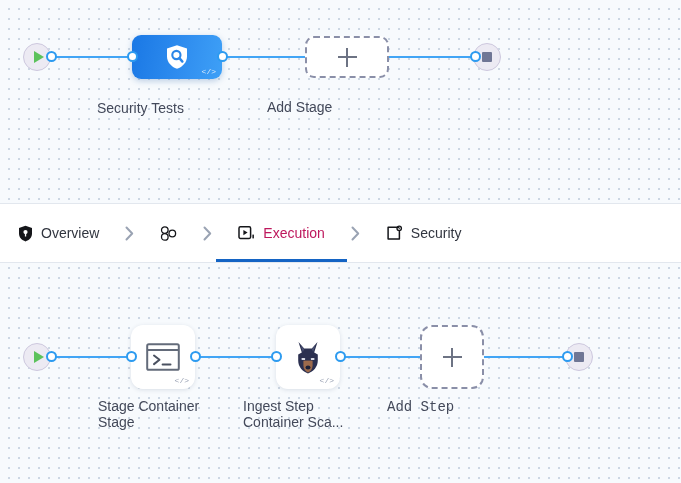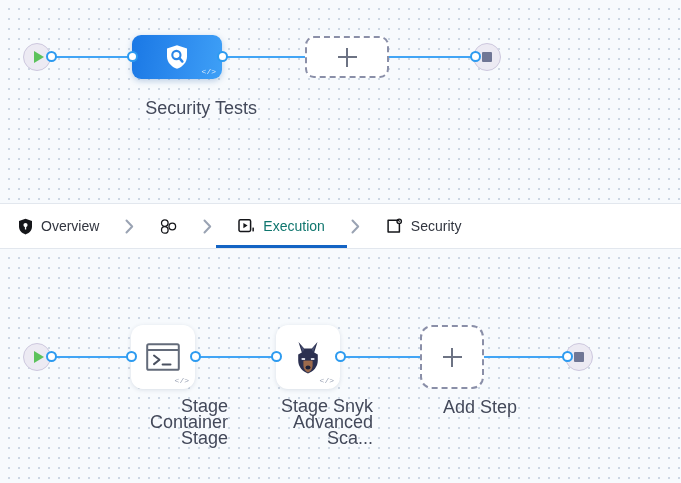--- a/index.html
+++ b/index.html
@@ -143,35 +143,35 @@
     bottom: 4px;
     font-size: 8px;
     color: #9aa2b4;
     font-family: "Liberation Mono", monospace;
     line-height: 1;
   }
 
   
   .caption {
     position: absolute;
-    text-align: right;
-    font-size: 18px;
+    text-align: left;
+    font-size: 14px;
     line-height: 16px;
     color: #43495a;
     z-index: 2;
     pointer-events: none;
   }
 
   
   #tabbar {
     position: absolute;
     left: 0;
     top: 203px;
     width: 681px;
-    height: 46px;
+    height: 60px;
     background: #ffffff;
     border-top: 1px solid #e2e7ee;
     border-bottom: 1px solid #e2e7ee;
     display: flex;
     align-items: stretch;
     padding-left: 14px;
     z-index: 10;
   }
   .tab {
     display: flex;
@@ -179,21 +179,21 @@
     gap: 8px;
     padding: 0 4px;
     position: relative;
     cursor: pointer;
   }
   .tab-label {
     font-size: 14px;
     color: #31353f;
     white-space: nowrap;
   }
-  .tab.active .tab-label { color: #0f766e; }
+  .tab.active .tab-label { color: #be185d; }
   .tab.active::after {
     content: "";
     position: absolute;
     left: -18px; right: -18px;
     bottom: 0;
     height: 3px;
     background: #1464c4;
   }
   .tab-icon { display: flex; align-items: center; }
   .chev {
@@ -227,20 +227,21 @@
       </svg>
       <span class="code-badge">&lt;/&gt;</span>
     </div>
     <div class="port" style="left:127px; top:51px;"></div>
     <div class="port" style="left:217px; top:51px;"></div>
     <div class="caption" style="left:97px; top:100px; width:160px;">Security Tests</div>
 
     <div class="add-node stage-size" style="left:305px; top:36px;">
       <div class="plus"></div>
     </div>
+    <div class="caption" style="left:267px; top:99px; width:160px;">Add Stage</div>
 
     <div class="endcap" style="left:473px; top:43px;">
       <div class="stop-sq"></div>
     </div>
     <div class="port" style="left:470px; top:51px;"></div>
   </div>
 
   <div id="tabbar">
 
     <div class="tab">
@@ -351,28 +352,28 @@
         <rect x="9.6" y="18.9" width="3.5" height="2.2" rx="0.6" fill="#d8dbe6"></rect>
         <rect x="18.9" y="18.9" width="3.5" height="2.2" rx="0.6" fill="#d8dbe6"></rect>
 
         <ellipse cx="16" cy="28.6" rx="2.5" ry="2" fill="#1d2138"></ellipse>
       </svg>
       <span class="code-badge">&lt;/&gt;</span>
     </div>
     <div class="port" style="left:271px; top:102px;"></div>
     <div class="port" style="left:335px; top:102px;"></div>
     <div class="caption" style="left:243px; top:149px; width:130px;">
-      <div>Stage Snyk</div>
-      <div>Advanced Sca...</div>
+      <div>Ingest Step</div>
+      <div>Container Sca...</div>
     </div>
 
     <div class="add-node step-size" style="left:420px; top:76px;">
       <div class="plus"></div>
     </div>
-    <div class="caption" style="left:387px; top:150px; width:130px;">Add Step</div>
+    <div class="caption" style="left:387px; top:150px; width:130px;font-family:Liberation Mono, monospace;">Add Step</div>
 
     <div class="endcap" style="left:565px; top:94px;">
       <div class="stop-sq"></div>
     </div>
     <div class="port" style="left:562px; top:102px;"></div>
   </div>
 
 </div>
 
 </body></html>

